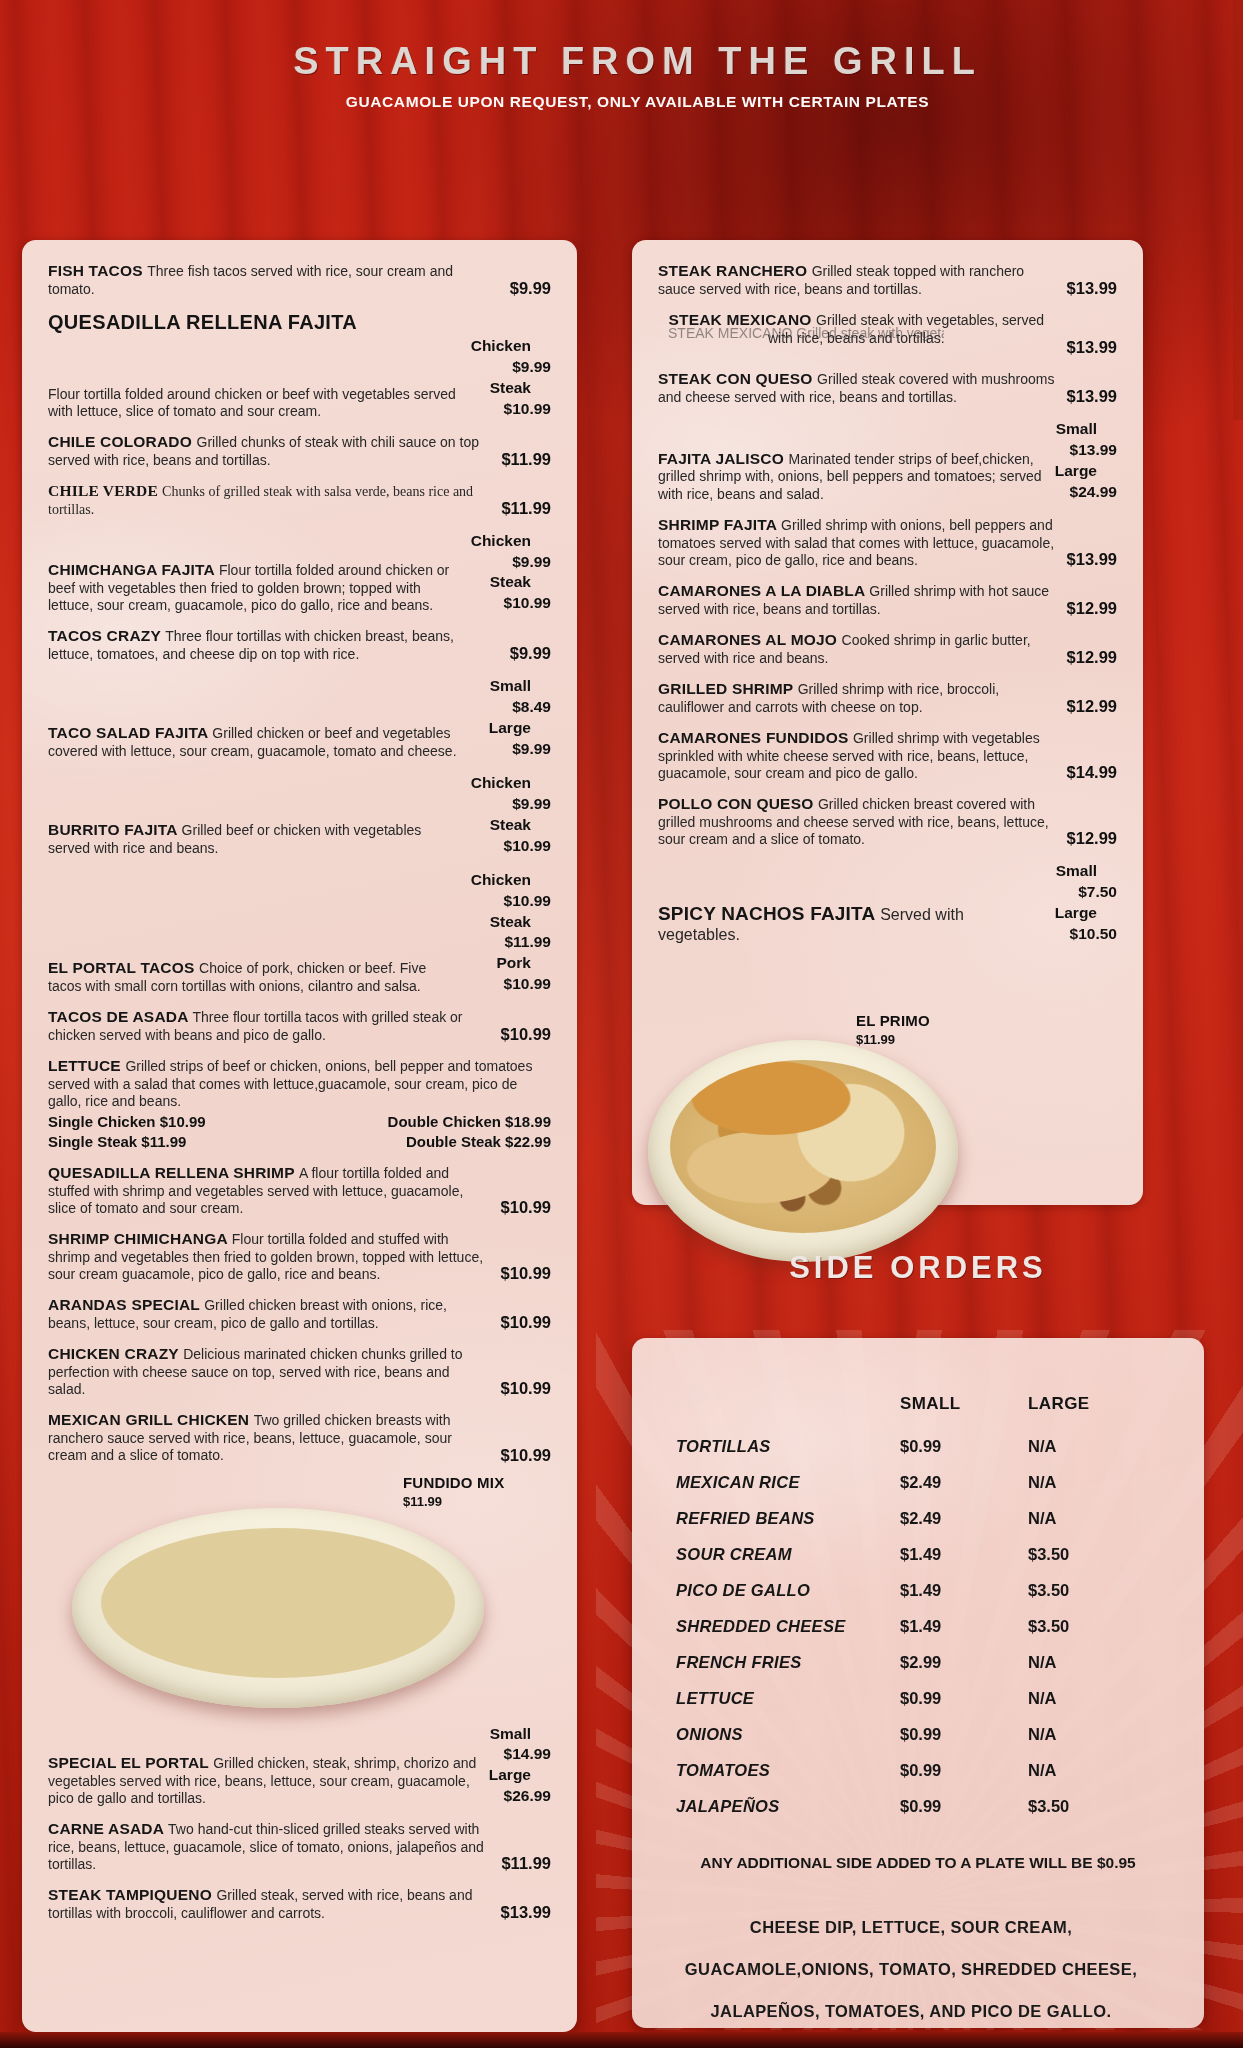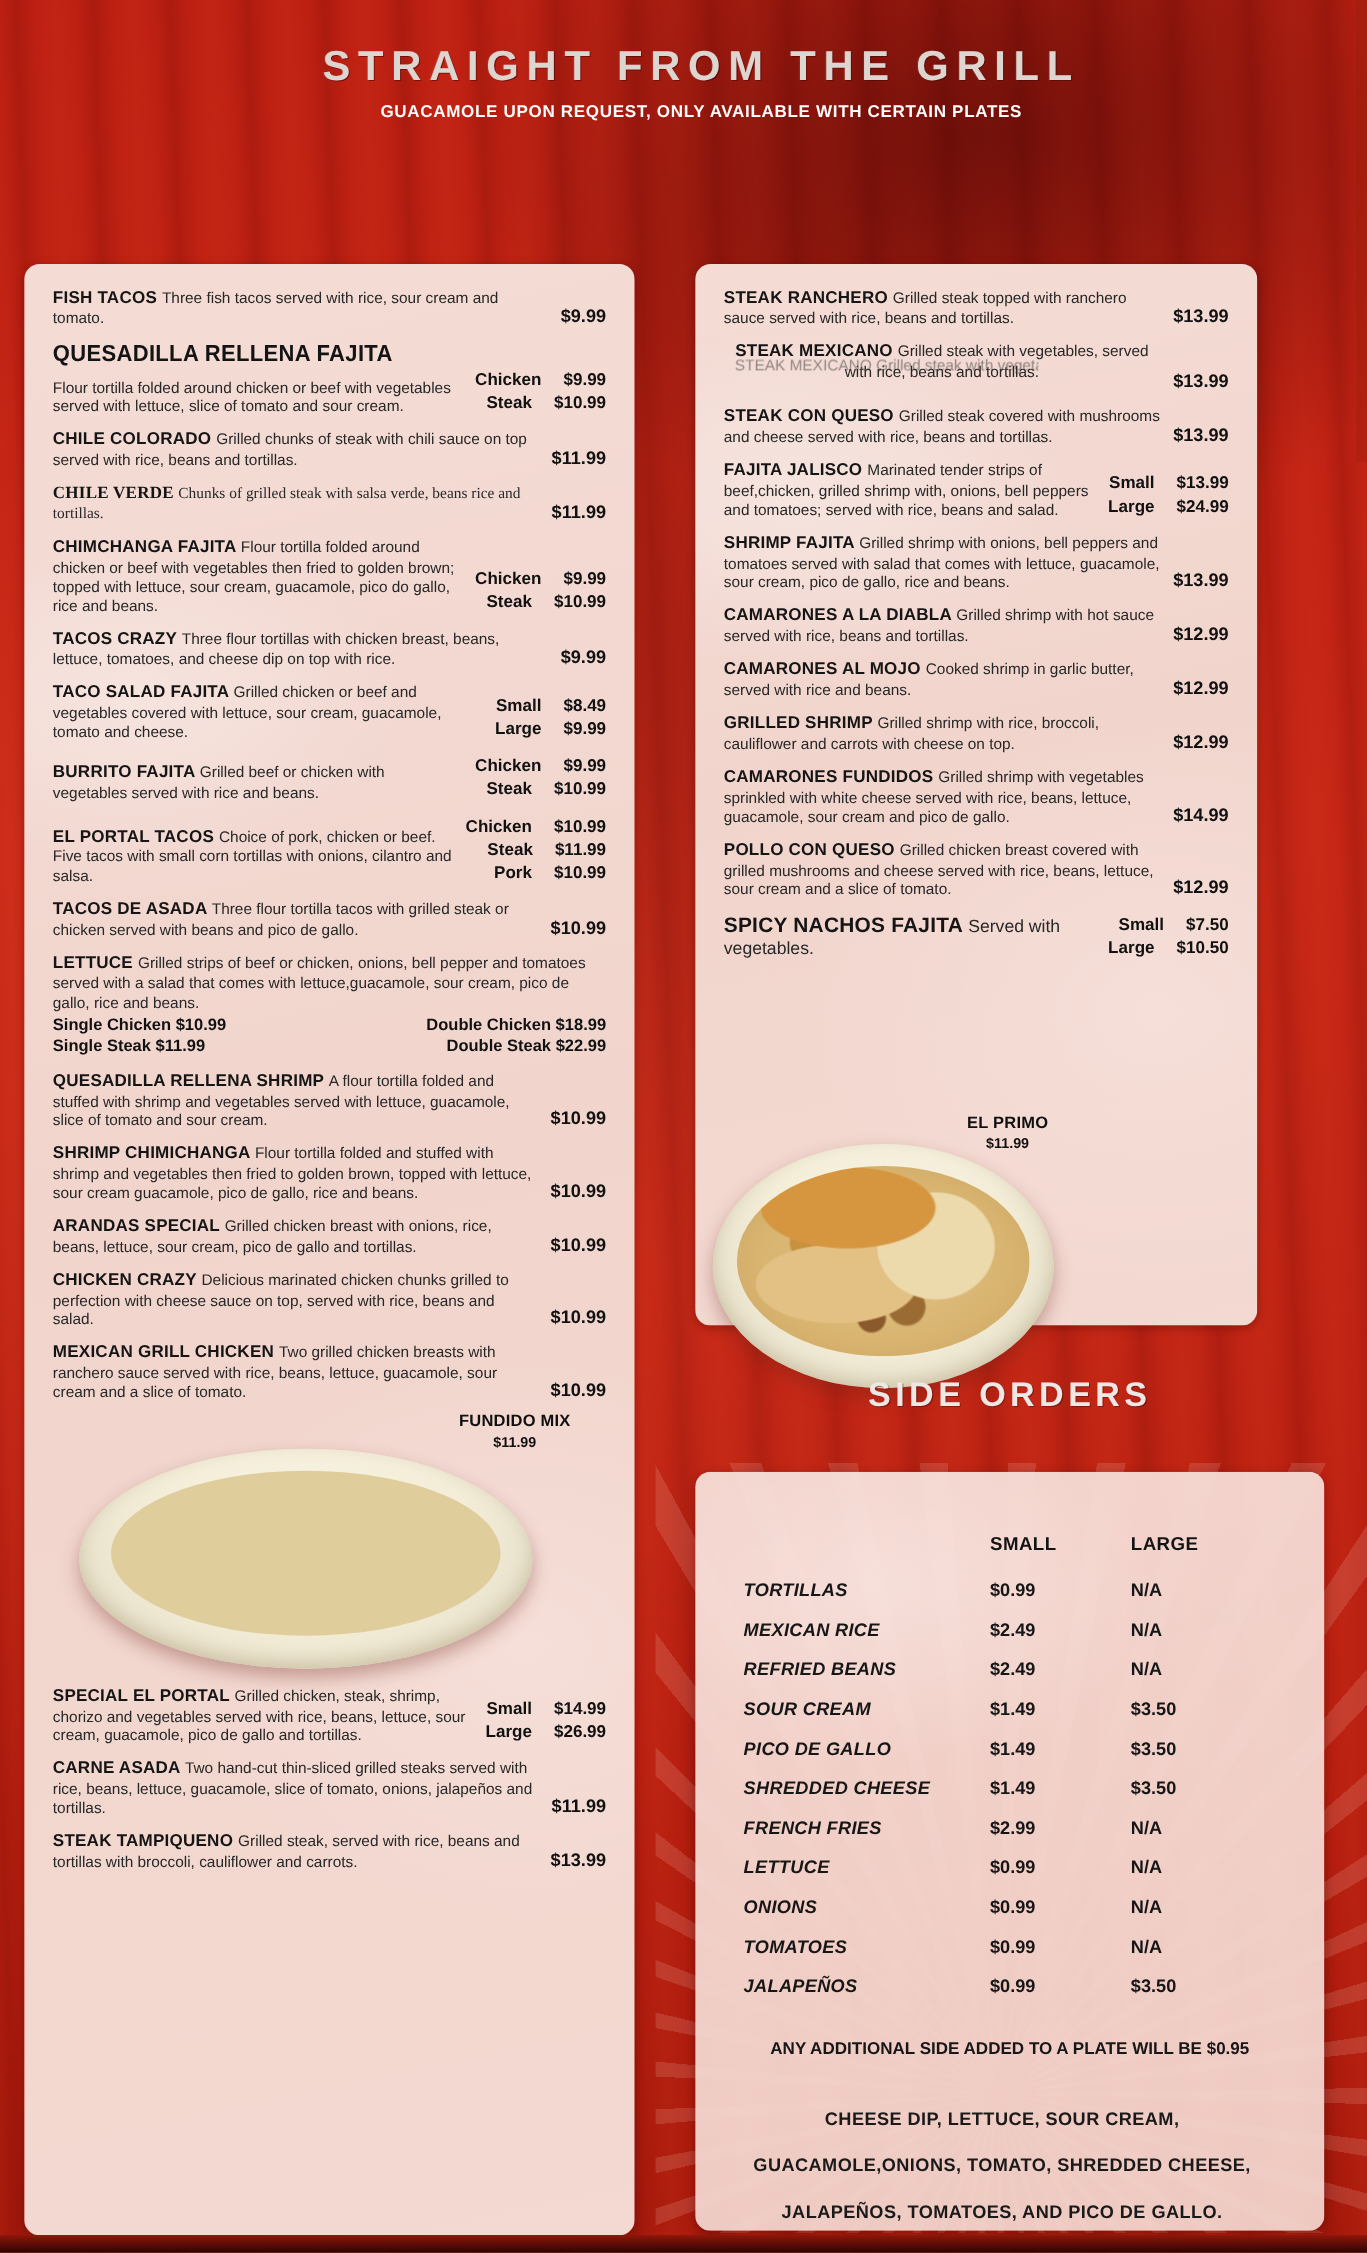--- a/index.html
+++ b/index.html
@@ -49,21 +49,21 @@
   .mi{margin-bottom:13px;color:#1d1d1d;}
   .mi-row{display:flex;align-items:flex-end;}
   .mi-text{flex:1 1 auto;font-size:14px;line-height:1.22;color:#272727;}
   .mi-name{font-weight:700;font-size:15.5px;color:#151515;letter-spacing:.2px;}
   .mi-big .mi-name{font-size:19px;}
   .mi-big .mi-text{font-size:16px;}
   .mi-header-name{font-weight:700;font-size:20px;color:#141414;letter-spacing:.3px;margin-bottom:2px;
     font-family:"Liberation Sans","DejaVu Sans",sans-serif;transform:scaleY(1.05);transform-origin:left;}
   .mi-prices{flex:0 0 auto;margin-left:12px;text-align:right;white-space:nowrap;}
   .mi-price{font-weight:700;font-size:16.5px;color:#111;}
-  .opt{display:flex;justify-content:flex-end;gap:0;font-weight:700;font-size:15.5px;line-height:1.35;color:#111;}
+  .opt{display:flex;justify-content:flex-end;gap:0;font-weight:700;font-size:15.5px;line-height:1.35;color:#111;flex-direction:column;}
   .opt .ol{margin-right:20px;}
   .pg{margin-top:2px;}
   .pg-row{display:flex;justify-content:space-between;font-weight:700;font-size:15px;line-height:1.3;color:#111;}
   
   .mis-wrap{position:relative;}
   .mis-ghost{position:absolute;left:0;top:13px;width:100%;opacity:.55;filter:blur(.4px);
     transform:skewX(-1deg);pointer-events:none;color:#3a3a3a;overflow:hidden;white-space:nowrap;}
 
   
   .photo{position:relative;}
@@ -91,21 +91,21 @@
     background-color:#e0cd9c;}
   .food-elprimo{
     background:
       radial-gradient(ellipse 42% 30% at 38% 22%, #d5963f 0 70%, rgba(0,0,0,0) 72%),
       radial-gradient(ellipse 30% 42% at 68% 42%, #ecd9ac 0 66%, rgba(0,0,0,0) 68%),
       radial-gradient(ellipse 40% 30% at 34% 62%, #e3c083 0 68%, rgba(0,0,0,0) 70%),
       radial-gradient(circle at 58% 74%, #9a6b33 0 8%, rgba(0,0,0,0) 9%),
       radial-gradient(circle at 46% 80%, #8a5a2c 0 6%, rgba(0,0,0,0) 7%),
       radial-gradient(circle at 26% 40%, #c8913f 0 9%, rgba(0,0,0,0) 10%),
       radial-gradient(ellipse at 50% 50%, #e2c387 0%, #d8b470 60%, #c9a35e 100%);}
-  .photo-label{position:absolute;text-align:center;color:#101010;}
+  .photo-label{position:absolute;text-align:left;color:#101010;}
   .photo-label .pl-name{font-weight:700;font-size:15px;letter-spacing:.2px;}
   .photo-label .pl-price{font-weight:700;font-size:13px;margin-top:3px;}
   .photo-elprimo-wrap{position:absolute;left:16px;top:786px;width:336px;height:238px;z-index:3;}
 
   
   .so-heading{position:absolute;left:632px;top:1250px;width:572px;text-align:center;z-index:2;
     font-size:31px;font-weight:700;letter-spacing:4px;color:#eee7e3;
     text-shadow:1px 1px 0 rgba(80,10,5,.5);}
   .so-table{padding:56px 58px 0 44px;}
   .so-grid{display:grid;grid-template-columns:1fr 128px 118px;column-gap:0;}

